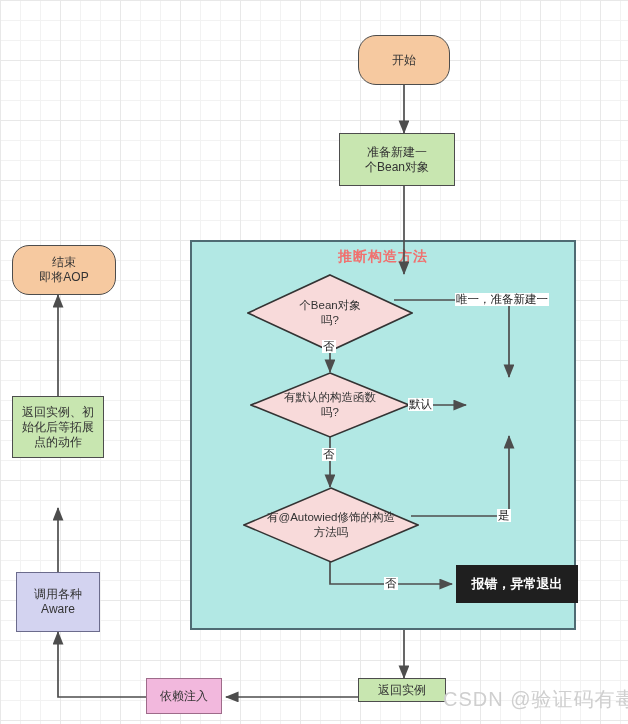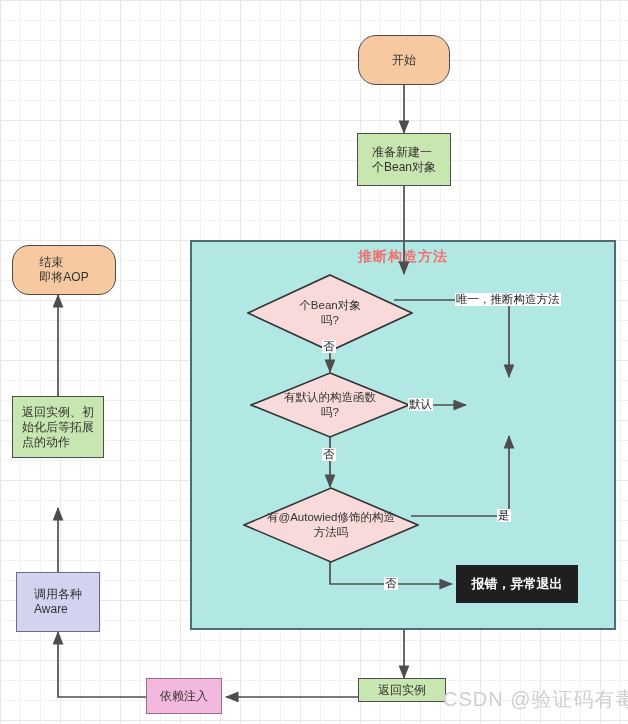--- a/index.html
+++ b/index.html
@@ -31,20 +31,21 @@
     height: 724px;
     pointer-events: none;
   }
 
   .node {
     position: absolute;
     box-sizing: border-box;
     display: flex;
     align-items: center;
     justify-content: center;
+    text-align: center;
     line-height: 1.25;
     color: #333333;
     white-space: pre-line;
   }
 
   .n-rounded {
     border: 1.6px solid #4d4d4d;
     border-radius: 18px;
     background: #f6c9a0;
     font-size: 12px;
@@ -127,21 +128,21 @@
     font-size: 20px;
     white-space: nowrap;
     letter-spacing: 1px;
   }
 </style>
 </head>
 <body>
 
 <div id="canvas">
 
-  <div class="group-box" style="left:190px; top:240px; width:426px; height:390px;">
+  <div class="group-box" style="left:190px; top:240px; width:386px; height:390px;">
     <div class="group-title">推断构造方法</div>
   </div>
 
   <svg class="svg-layer" viewBox="0 0 628 724">
     <defs>
       <marker id="ah" markerWidth="9" markerHeight="9" refX="7.4" refY="3.2" orient="auto" markerUnits="strokeWidth">
         <path d="M0,0 L8,3.2 L0,6.4 z" fill="#4d4d4d"></path>
       </marker>
     </defs>
     <g stroke="#4d4d4d" stroke-width="1.7" fill="none" marker-end="url(#ah)">
@@ -169,21 +170,21 @@
       <path d="M146,697 L58,697 L58,632"></path>
 
       <path d="M58,572 L58,508"></path>
 
       <path d="M58,451 L58,295"></path>
     </g>
   </svg>
 
   <div class="node n-rounded" style="left:358px; top:35px; width:92px; height:50px;">开始</div>
 
-  <div class="node n-green" style="left:357px; top:133px; width:94px; height:53px;">准备新建一
+  <div class="node n-green" style="left:339px; top:133px; width:116px; height:53px;">准备新建一
 个Bean对象</div>
 
   <div class="diamond-wrap" style="left:247px; top:274px; width:166px; height:78px;">
     <svg width="166" height="78" viewBox="0 0 166 78">
       <polygon points="83,1 165,39 83,77 1,39" fill="#f8dada" stroke="#333333" stroke-width="1.6"></polygon>
     </svg>
     <div class="diamond-label">个Bean对象
 吗?</div>
   </div>
 
@@ -213,21 +214,21 @@
   <div class="node n-lav" style="left:16px; top:572px; width:84px; height:60px;">调用各种
 Aware</div>
 
   <div class="node n-green" style="left:12px; top:396px; width:92px; height:62px;">返回实例、初
 始化后等拓展
 点的动作</div>
 
   <div class="node n-rounded" style="left:12px; top:245px; width:104px; height:50px;border-radius:17px;">结束
 即将AOP</div>
 
-  <div class="edge-label" style="left:455px; top:293px;">唯一，推断构造方法</div>
+  <div class="edge-label" style="left:455px; top:293px;">唯一，准备新建一</div>
   <div class="edge-label" style="left:322px; top:340px;">否</div>
   <div class="edge-label" style="left:408px; top:398px;">默认</div>
   <div class="edge-label" style="left:322px; top:448px;">否</div>
   <div class="edge-label" style="left:497px; top:509px;">是</div>
   <div class="edge-label" style="left:384px; top:577px;">否</div>
 
   <div class="watermark" style="left:443px; top:686px;">CSDN @验证码有毒</div>
 
 </div>
 

